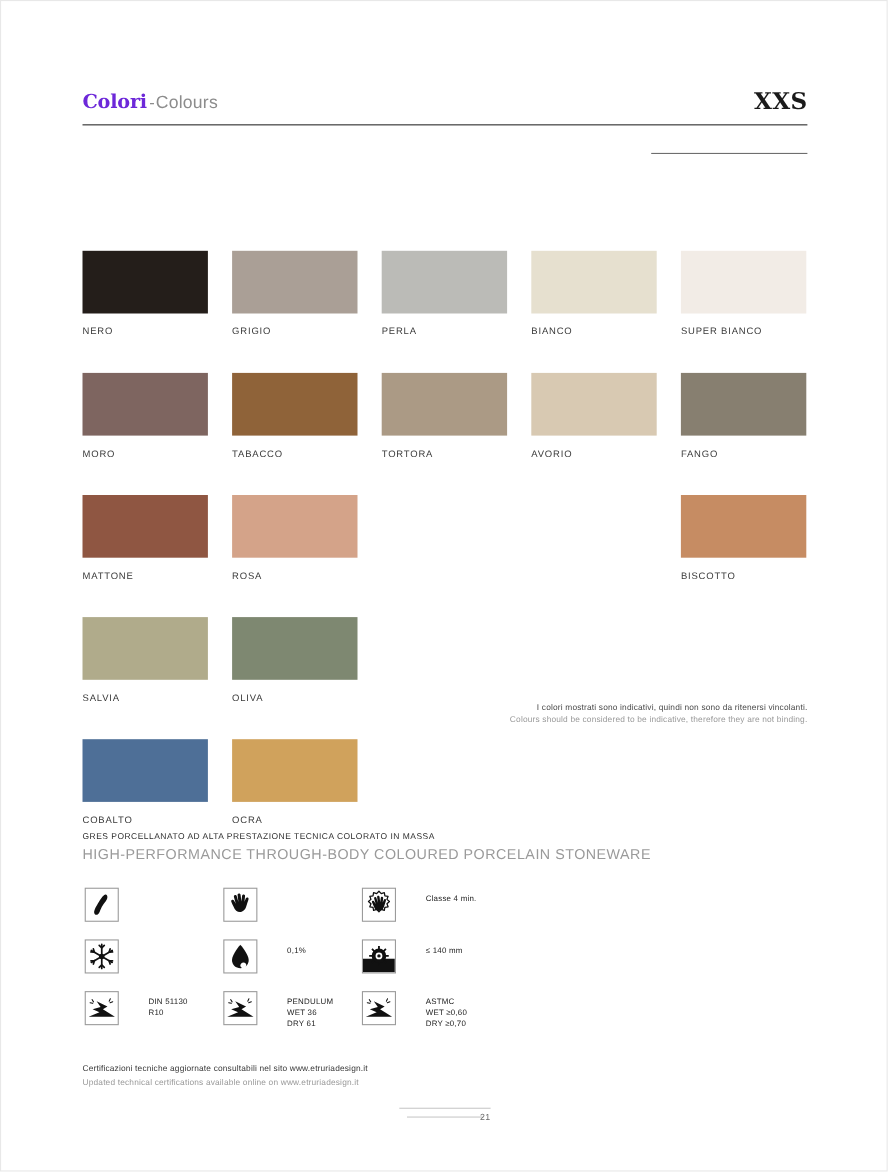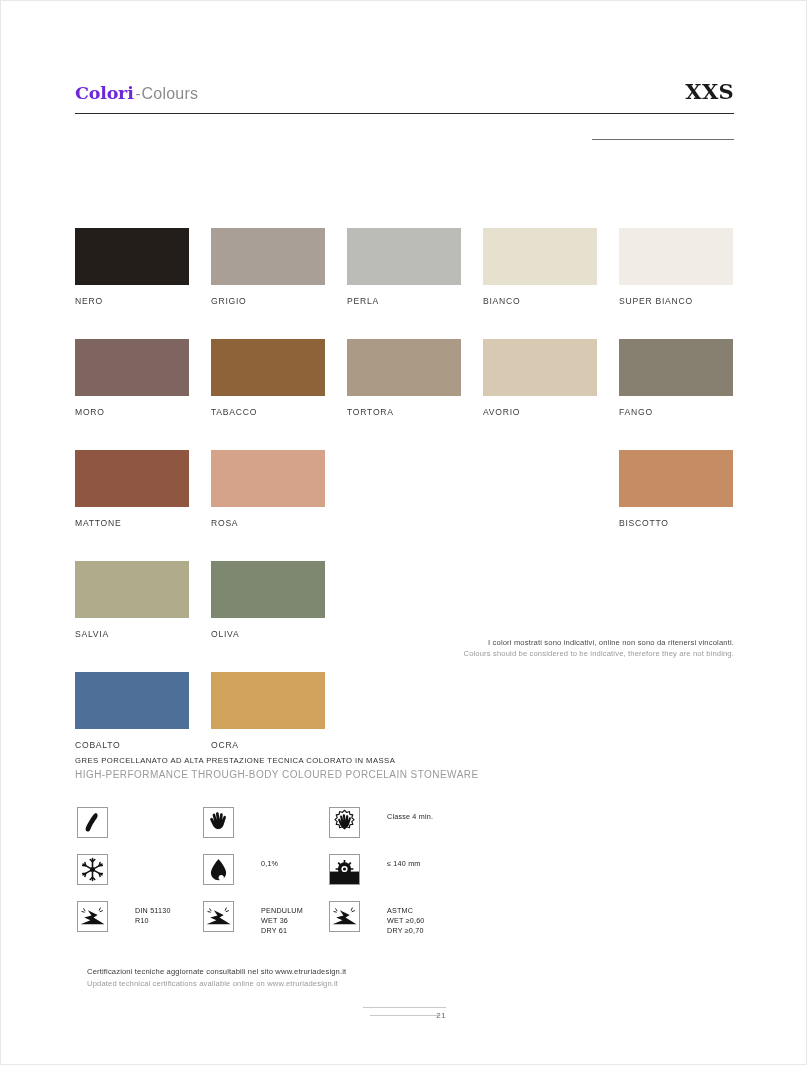--- a/index.html
+++ b/index.html
@@ -148,21 +148,21 @@
     left: 0;
     top: 754px;
     line-height: 1.5;
   }
   .tech-head .line-it {
     font-size: 7.7px;
     color: #2d2d2d;
     letter-spacing: 0.45px;
   }
   .tech-head .line-en {
-    font-size: 10px;
+    font-size: 13px;
     color: #9a9a9a;
     letter-spacing: 0.45px;
   }
 
   
   .icon-grid {
     position: absolute;
     left: 2px;
     top: 806px;
     width: 530px;
@@ -200,21 +200,21 @@
     padding-top: 5px;
     white-space: nowrap;
   }
   .icon-text .t {
     display: block;
   }
 
   
   .footer-note {
     position: absolute;
-    left: 12px;
+    left: 0;
     top: 965px;
     line-height: 1.55;
   }
   .footer-note .line-it {
     font-size: 7.6px;
     color: #3a3a3a;
     letter-spacing: 0.15px;
   }
   .footer-note .line-en {
     font-size: 7.6px;
@@ -367,21 +367,21 @@
           <div class="swatch-chip"></div>
           <div class="swatch-label" style="visibility: hidden;"></div>
         </div>
         <div class="swatch-cell empty">
           <div class="swatch-chip"></div>
           <div class="swatch-label" style="visibility: hidden;"></div>
         </div>
       </div>
 
     <div class="disclaimer">
-      <div class="line-it">I colori mostrati sono indicativi, online non sono da ritenersi vincolanti.</div>
+      <div class="line-it">I colori mostrati sono indicativi, quindi non sono da ritenersi vincolanti.</div>
       <div class="line-en">Colours should be considered to be indicative, therefore they are not binding.</div>
     </div>
 
     <div class="tech-head">
       <div class="line-it">GRES PORCELLANATO AD ALTA PRESTAZIONE TECNICA COLORATO IN MASSA</div>
       <div class="line-en">HIGH-PERFORMANCE THROUGH-BODY COLOURED PORCELAIN STONEWARE</div>
     </div>
 
     <div class="icon-grid" id="icon-grid">
         <div class="icon-cell">

